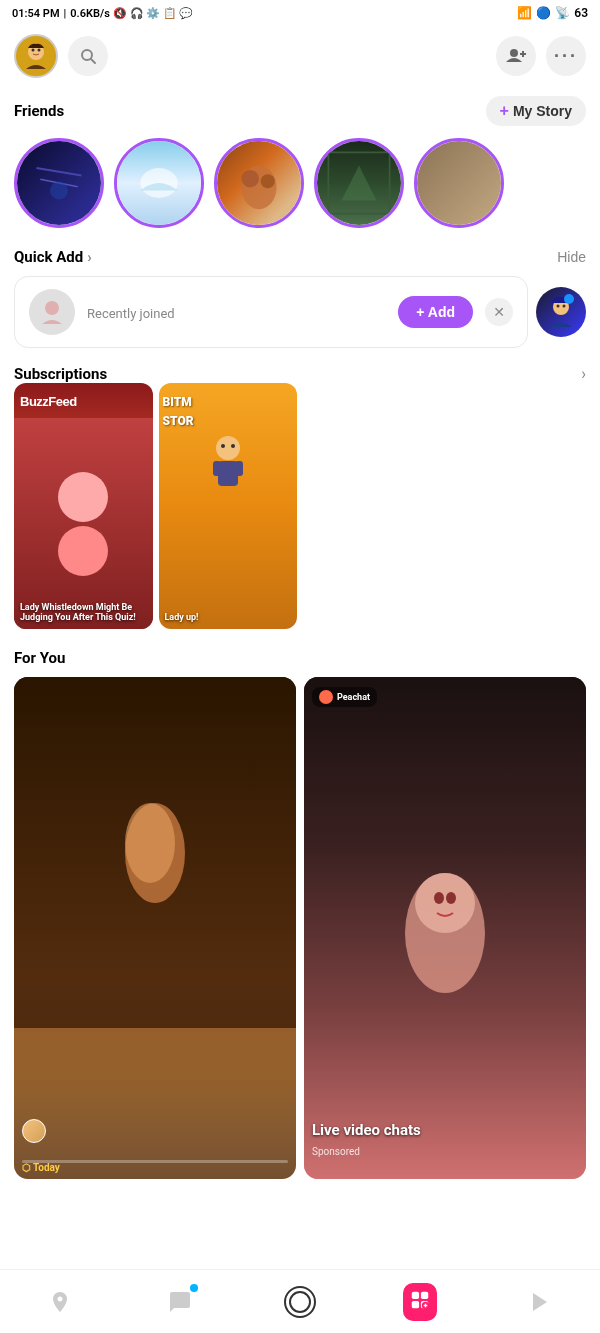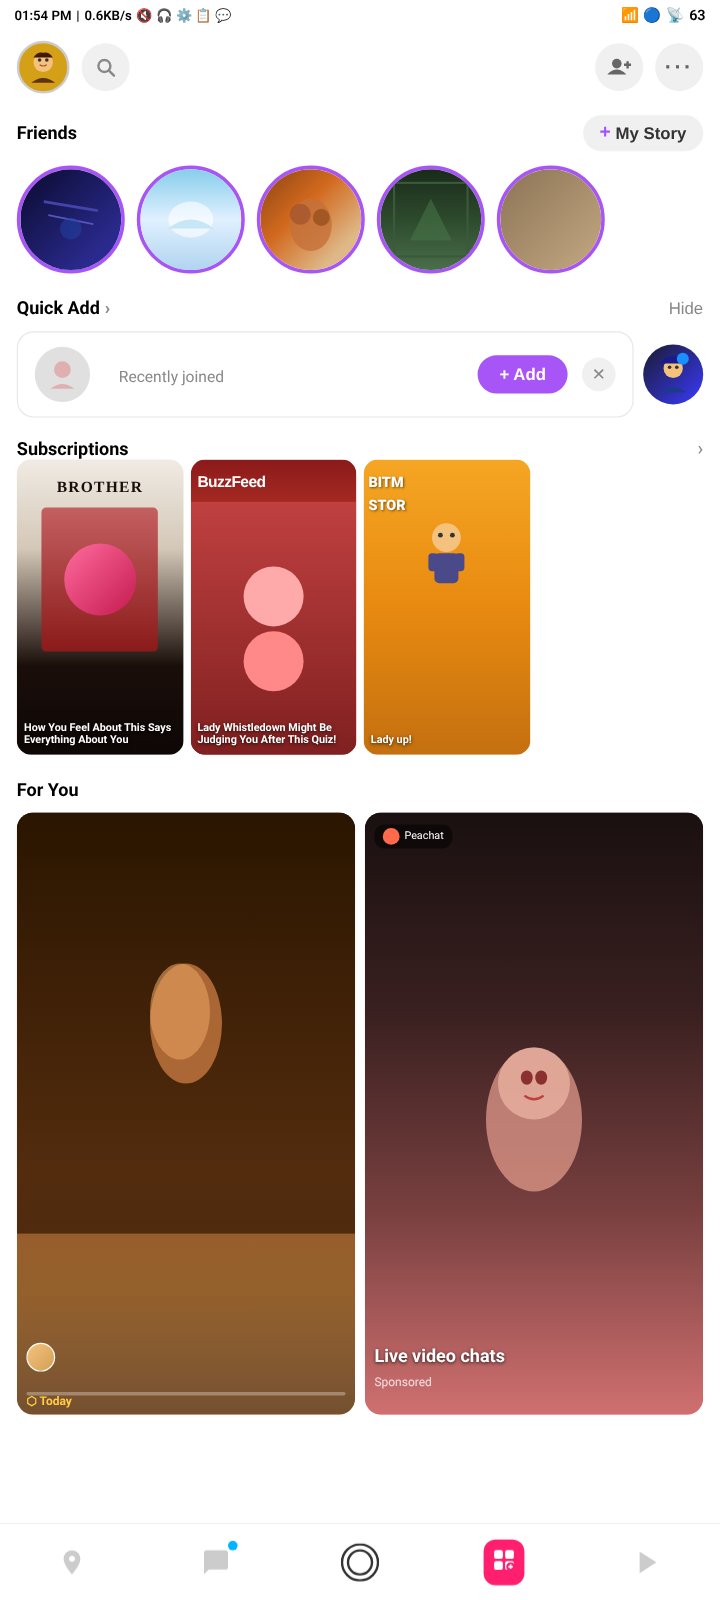--- a/index.html
+++ b/index.html
@@ -122,21 +122,21 @@
       border: 1px solid #e8e8e8;
       padding: 12px 14px;
       gap: 12px;
     }
     .person-avatar {
       width: 46px; height: 46px; border-radius: 50%;
       background: #e0e0e0;
       display: flex; align-items: center; justify-content: center;
       flex-shrink: 0;
     }
-    .quick-add-info { flex: 1; margin-left: 12px; }
+    .quick-add-info { flex: 1; }
     .quick-add-name { font-size: 13px; color: #888; }
     .add-btn {
       background: #a855f7;
       color: #fff;
       border: none;
       border-radius: 20px;
       padding: 8px 18px;
       font-size: 14px;
       font-weight: 600;
       cursor: pointer;
@@ -399,33 +399,20 @@
 </div>
 
 <div class="subscriptions-section">
   <div class="subscriptions-header">
     <span class="section-title">Subscriptions</span>
     <span style="color:#888; font-size:16px;">›</span>
   </div>
   <div class="sub-grid">
 
 
-    <div class="sub-card" style="background: #f5f0eb;">
-      <div style="width:100%;height:100%;position:relative;background:linear-gradient(180deg,#f0ebe4 0%,#d4c8b8 30%,#1a0e0a 70%,#0d0705 100%);">
-        <div style="position:absolute;top:0;left:0;right:0;bottom:0;overflow:hidden;">
-          <div style="position:absolute;top:15px;left:50%;transform:translateX(-50%);width:80%;text-align:center;font-size:13px;font-weight:900;color:#1a0e0a;letter-spacing:1px;font-family:serif;">BROTHER</div>
-          <div style="position:absolute;top:40px;left:50%;transform:translateX(-50%);width:70%;height:120px;background:linear-gradient(180deg,#c46060,#8b1a1a);border-radius:4px;display:flex;align-items:center;justify-content:center;">
-            <div style="width:60px;height:60px;background:linear-gradient(135deg,#ff6b9d,#c41a50);border-radius:50%;"></div>
-          </div>
-        </div>
-        <div class="sub-card-label">
-          <span>How You Feel About This Says Everything About You</span>
-        </div>
-      </div>
-    </div>
 
     <div class="sub-card">
       <div style="width:100%;height:100%;position:relative;background:linear-gradient(180deg,#8B1a1a 0%,#c0392b 30%,#8B2222 100%);">
         <div style="position:absolute;top:8px;left:6px;right:6px;">
           <span style="color:#fff;font-weight:900;font-size:13px;font-family:sans-serif;letter-spacing:-0.5px;">BuzzFeed</span>
         </div>
         <div style="position:absolute;top:35px;left:0;right:0;bottom:0;overflow:hidden;">
           <div style="width:100%;height:100%;background:linear-gradient(180deg,#c04040,#802020);display:flex;align-items:center;justify-content:center;">
             <div style="text-align:center;">
               <div style="width:50px;height:50px;border-radius:50%;background:#ffaaaa;margin:0 auto 4px;"></div>
@@ -502,21 +489,21 @@
                 <ellipse cx="44" cy="45" rx="5" ry="6" fill="#8B3030"></ellipse>
                 <ellipse cx="56" cy="45" rx="5" ry="6" fill="#8B3030"></ellipse>
                 <path d="M42 60 Q50 66 58 60" stroke="#c04040" stroke-width="2" fill="none"></path>
               </svg>
             </div>
           </div>
         </div>
         <div style="position:absolute;top:10px;left:8px;display:flex;align-items:center;gap:6px;">
           <div style="background:rgba(0,0,0,0.5);border-radius:8px;padding:3px 7px;display:flex;align-items:center;gap:4px;">
             <div style="width:14px;height:14px;border-radius:50%;background:#ff6b4a;"></div>
-            <span style="color:#fff;font-size:9px;font-weight:400;">Peachat</span>
+            <span style="color:#fff;font-size:9px;font-weight:700;">Peachat</span>
           </div>
         </div>
         <div style="position:absolute;bottom:40px;left:8px;right:8px;">
           <span style="color:#fff;font-size:15px;font-weight:700;text-shadow:0 1px 3px rgba(0,0,0,0.8);">Live video chats</span>
         </div>
         <div style="position:absolute;bottom:20px;left:8px;right:8px;">
           <span style="color:rgba(255,255,255,0.8);font-size:10px;">Sponsored</span>
         </div>
       </div>
     </div>

